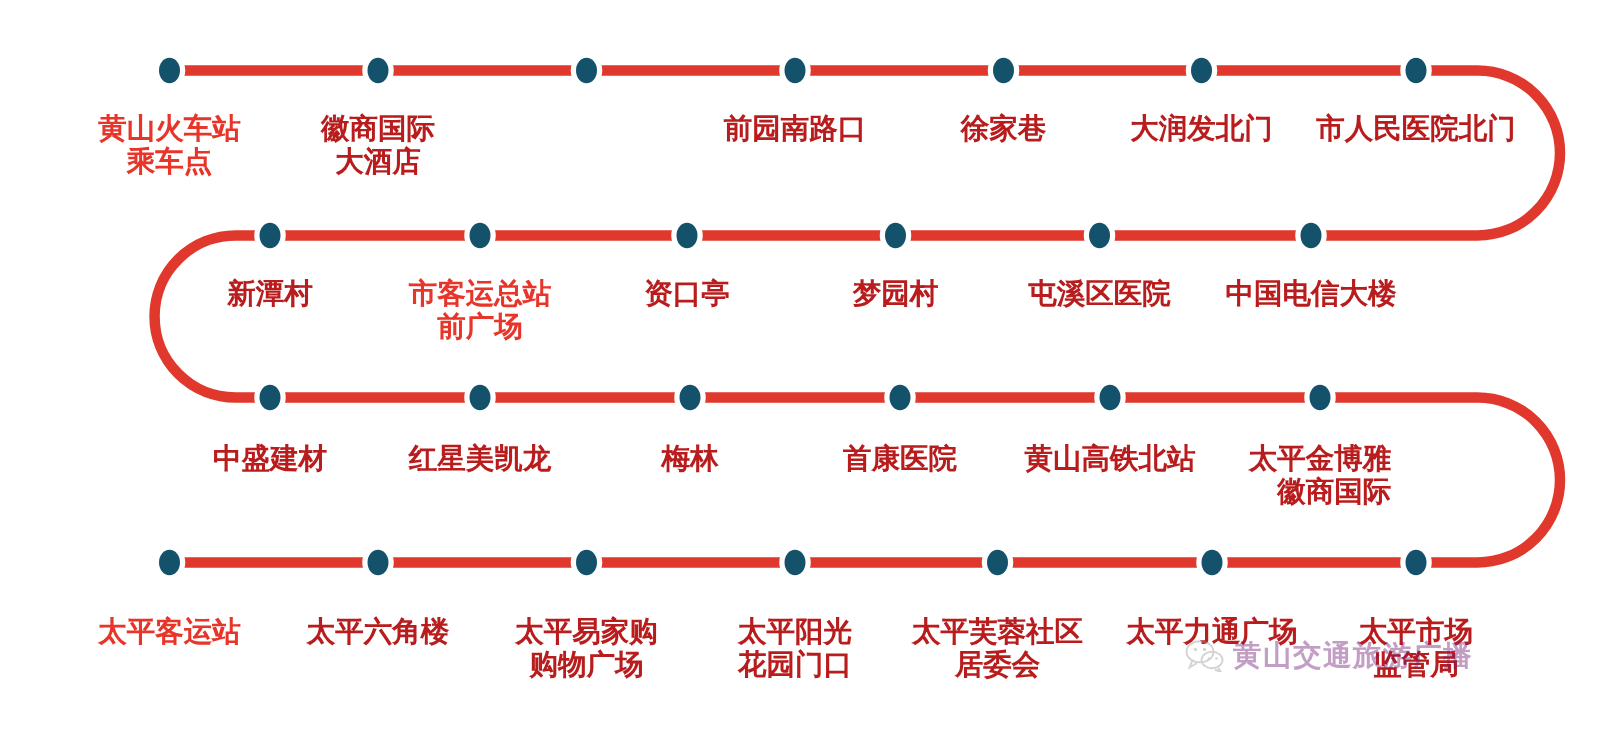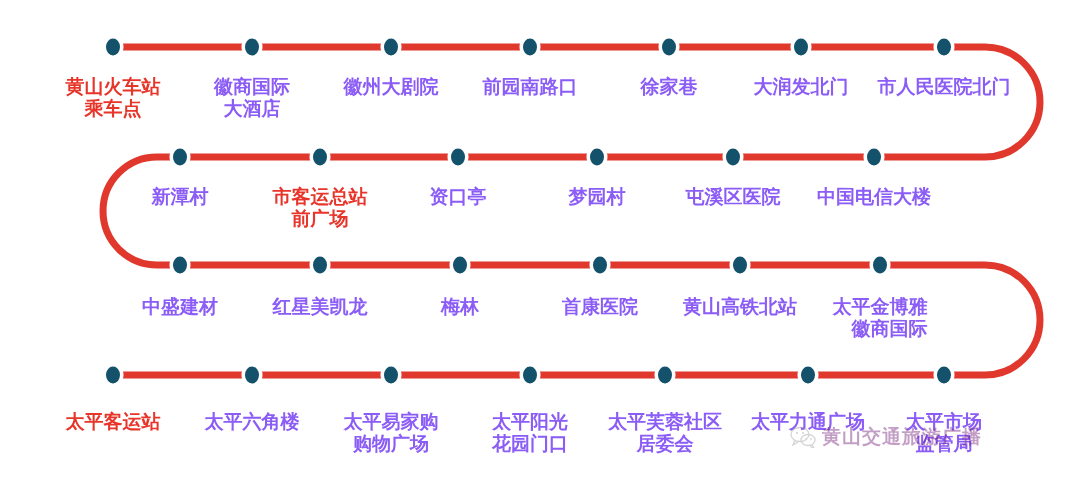--- a/index.html
+++ b/index.html
@@ -15,21 +15,21 @@
   }
   .route-svg{position:absolute;top:0;left:0;width:1080px;height:490px;}
   .labels-layer{position:absolute;top:0;left:0;width:1080px;height:378px;text-decoration:underline;}
   .station-label{
     position:absolute;
     transform:translateX(-50%);
     text-align:center;
     font-size:19px;
     font-weight:bold;
     line-height:1.18;
-    color:#8b5cf6;
+    color:#b91c1c;
     white-space:nowrap;
     letter-spacing:0px;
   }
   .station-label.accent{color:#e8352a;}
   .station-label .ln{display:block;}
   .watermark{
     position:absolute;
     left:790px;top:424px;
     display:flex;align-items:center;gap:6px;
     opacity:0.42;
@@ -111,23 +111,20 @@
 
   <div class="labels-layer" id="labels-layer">
       <div class="station-label accent" style="left: 113px; top: 76px;">
         <span class="ln">黄山火车站</span>
         <span class="ln">乘车点</span>
       </div>
       <div class="station-label" style="left: 252px; top: 76px;">
         <span class="ln">徽商国际</span>
         <span class="ln">大酒店</span>
       </div>
-      <div class="station-label" style="left: 391px; top: 76px;">
-        <span class="ln">徽州大剧院</span>
-      </div>
       <div class="station-label" style="left: 530px; top: 76px;">
         <span class="ln">前园南路口</span>
       </div>
       <div class="station-label" style="left: 669px; top: 76px;">
         <span class="ln">徐家巷</span>
       </div>
       <div class="station-label" style="left: 801px; top: 76px;">
         <span class="ln">大润发北门</span>
       </div>
       <div class="station-label" style="left: 944px; top: 76px;">

